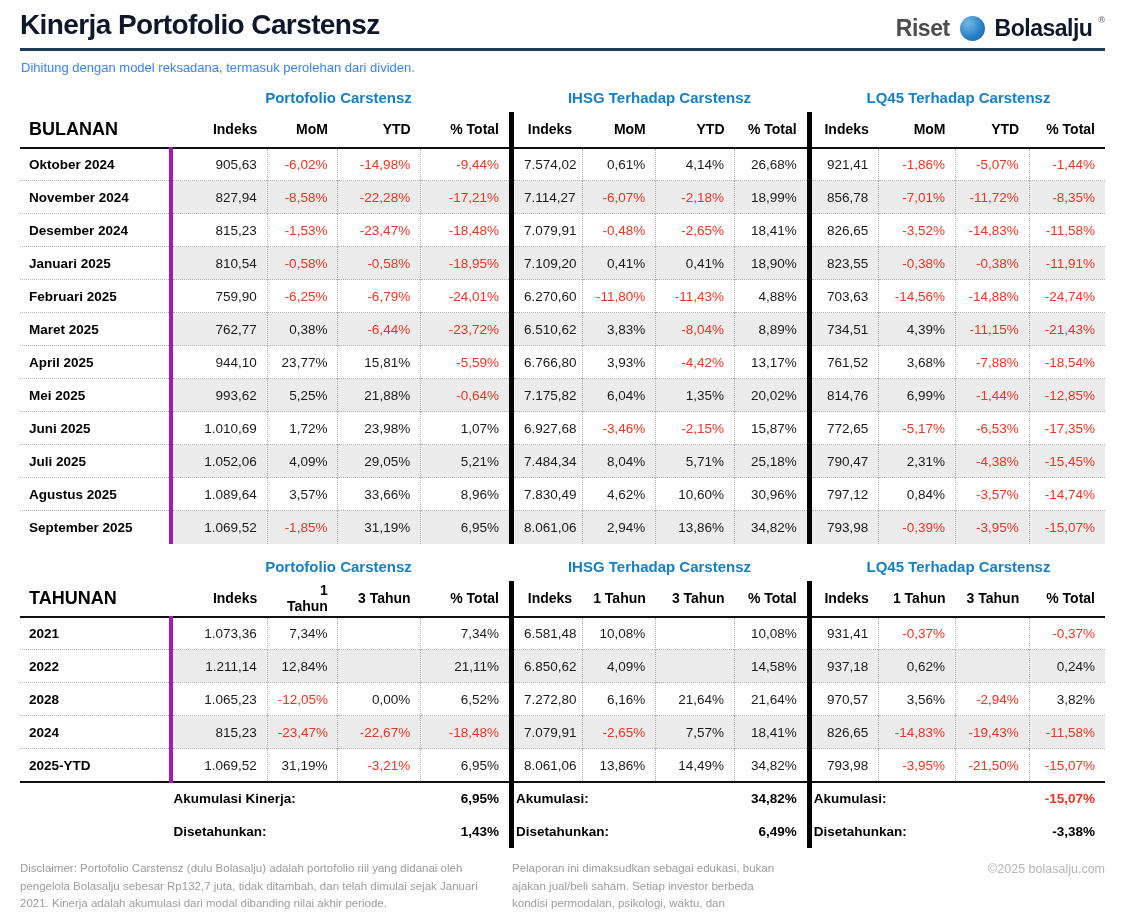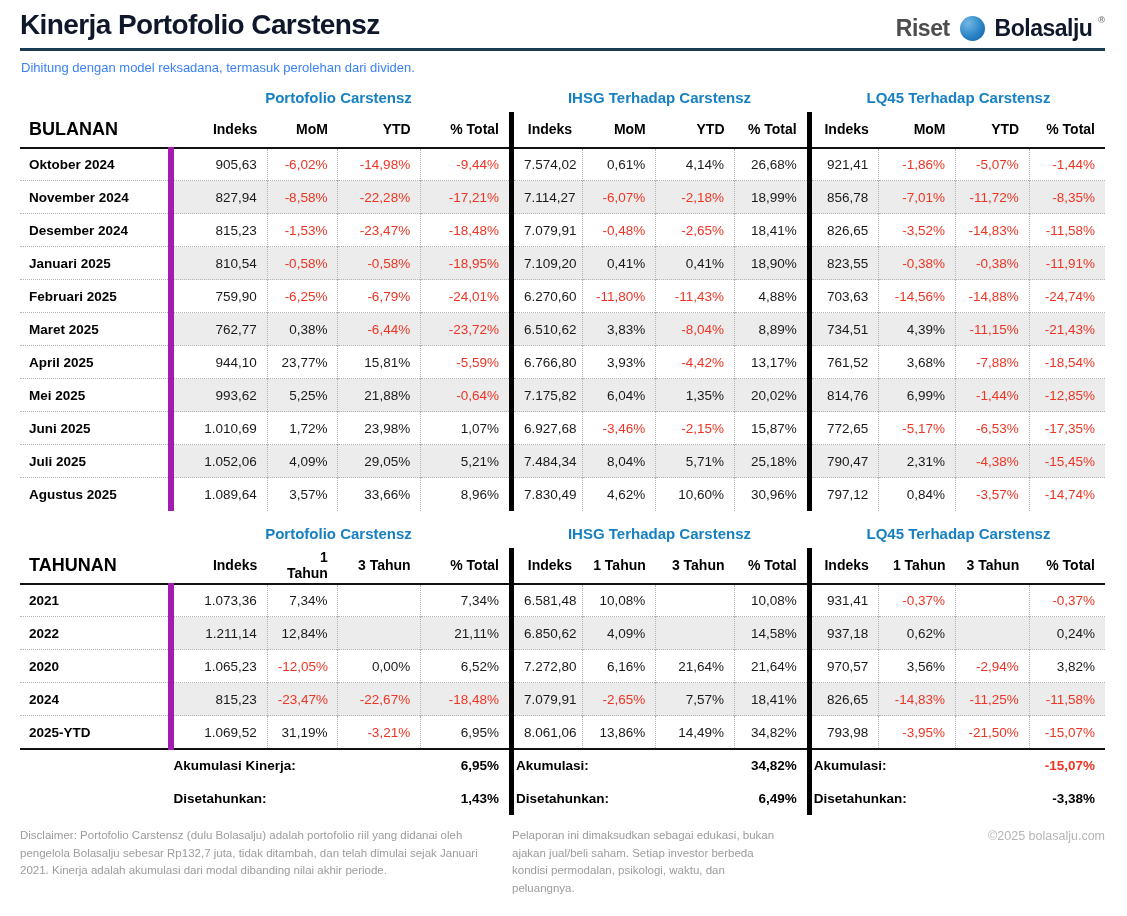--- a/index.html
+++ b/index.html
@@ -30,21 +30,21 @@
   
   .band { display:grid; grid-template-columns:150px 337px 5px 295px 5px 293px; margin-top:14px; margin-bottom:6px; }
   .band .st { text-align:center; color:#1780c2; font-weight:bold; font-size:15px; }
   .band .c2 { grid-column:2; } .band .c4 { grid-column:4; } .band .c6 { grid-column:6; }
 
   
   table.perf { border-collapse:collapse; table-layout:fixed; width:1085px; }
   .perf th, .perf td { height:33px; padding:0 10px; font-size:13.5px; vertical-align:middle; }
   .perf thead th { height:36px; font-size:14px; font-weight:bold; text-align:right; border-bottom:2px solid #111; color:#000; }
   .perf thead th.lbl { text-align:left; padding-left:9px; font-size:18px; }
-  .perf td.lbl { font-weight:bold; text-align:left; padding-left:9px; border-right:6px solid #a21caf; color:#000; }
+  .perf td.lbl { font-weight:bold; text-align:left; padding-left:9px; border-right:4px solid #a21caf; color:#000; }
   .perf td.num { text-align:right; }
   .perf td.dot { border-left:1px dotted #b3b3b3; }
   .perf .bar { border-left:5px solid #000; }
   .perf tbody tr + tr td { border-top:1px dotted #b3b3b3; }
   .perf tbody.data tr:nth-child(even) td:not(.lbl) { background:#ececec; }
   #yearly-table tbody.data tr:last-child td { border-bottom:2px solid #111; }
   .neg { color:#ee3524 !important; }
 
   
   tbody.summary td { font-weight:bold; color:#000; }
@@ -274,20 +274,35 @@
           <td class="num dot">8,96%</td>
           <td class="num bar">7.830,49</td>
           <td class="num dot">4,62%</td>
           <td class="num dot">10,60%</td>
           <td class="num dot">30,96%</td>
           <td class="num bar">797,12</td>
           <td class="num dot">0,84%</td>
           <td class="num dot neg">-3,57%</td>
           <td class="num dot neg">-14,74%</td>
         </tr>
+        <tr>
+          <td class="lbl">September 2025</td>
+          <td class="num">1.069,52</td>
+          <td class="num dot neg">-1,85%</td>
+          <td class="num dot">31,19%</td>
+          <td class="num dot">6,95%</td>
+          <td class="num bar">8.061,06</td>
+          <td class="num dot">2,94%</td>
+          <td class="num dot">13,86%</td>
+          <td class="num dot">34,82%</td>
+          <td class="num bar">793,98</td>
+          <td class="num dot neg">-0,39%</td>
+          <td class="num dot neg">-3,95%</td>
+          <td class="num dot neg">-15,07%</td>
+        </tr>
       </tbody>
   </table>
 
   <div class="band">
     <span class="st c2">Portofolio Carstensz</span>
     <span class="st c4">IHSG Terhadap Carstensz</span>
     <span class="st c6">LQ45 Terhadap Carstensz</span>
   </div>
 
   <table class="perf" id="yearly-table">
@@ -348,21 +363,21 @@
           <td class="num bar">6.850,62</td>
           <td class="num dot">4,09%</td>
           <td class="num dot"></td>
           <td class="num dot">14,58%</td>
           <td class="num bar">937,18</td>
           <td class="num dot">0,62%</td>
           <td class="num dot"></td>
           <td class="num dot">0,24%</td>
         </tr>
         <tr>
-          <td class="lbl">2020</td>
+          <td class="lbl">2028</td>
           <td class="num">1.065,23</td>
           <td class="num dot neg">-12,05%</td>
           <td class="num dot">0,00%</td>
           <td class="num dot">6,52%</td>
           <td class="num bar">7.272,80</td>
           <td class="num dot">6,16%</td>
           <td class="num dot">21,64%</td>
           <td class="num dot">21,64%</td>
           <td class="num bar">970,57</td>
           <td class="num dot">3,56%</td>
@@ -374,21 +389,21 @@
           <td class="num">815,23</td>
           <td class="num dot neg">-23,47%</td>
           <td class="num dot neg">-22,67%</td>
           <td class="num dot neg">-18,48%</td>
           <td class="num bar">7.079,91</td>
           <td class="num dot neg">-2,65%</td>
           <td class="num dot">7,57%</td>
           <td class="num dot">18,41%</td>
           <td class="num bar">826,65</td>
           <td class="num dot neg">-14,83%</td>
-          <td class="num dot neg">-11,25%</td>
+          <td class="num dot neg">-19,43%</td>
           <td class="num dot neg">-11,58%</td>
         </tr>
         <tr>
           <td class="lbl">2025-YTD</td>
           <td class="num">1.069,52</td>
           <td class="num dot">31,19%</td>
           <td class="num dot neg">-3,21%</td>
           <td class="num dot">6,95%</td>
           <td class="num bar">8.061,06</td>
           <td class="num dot">13,86%</td>

